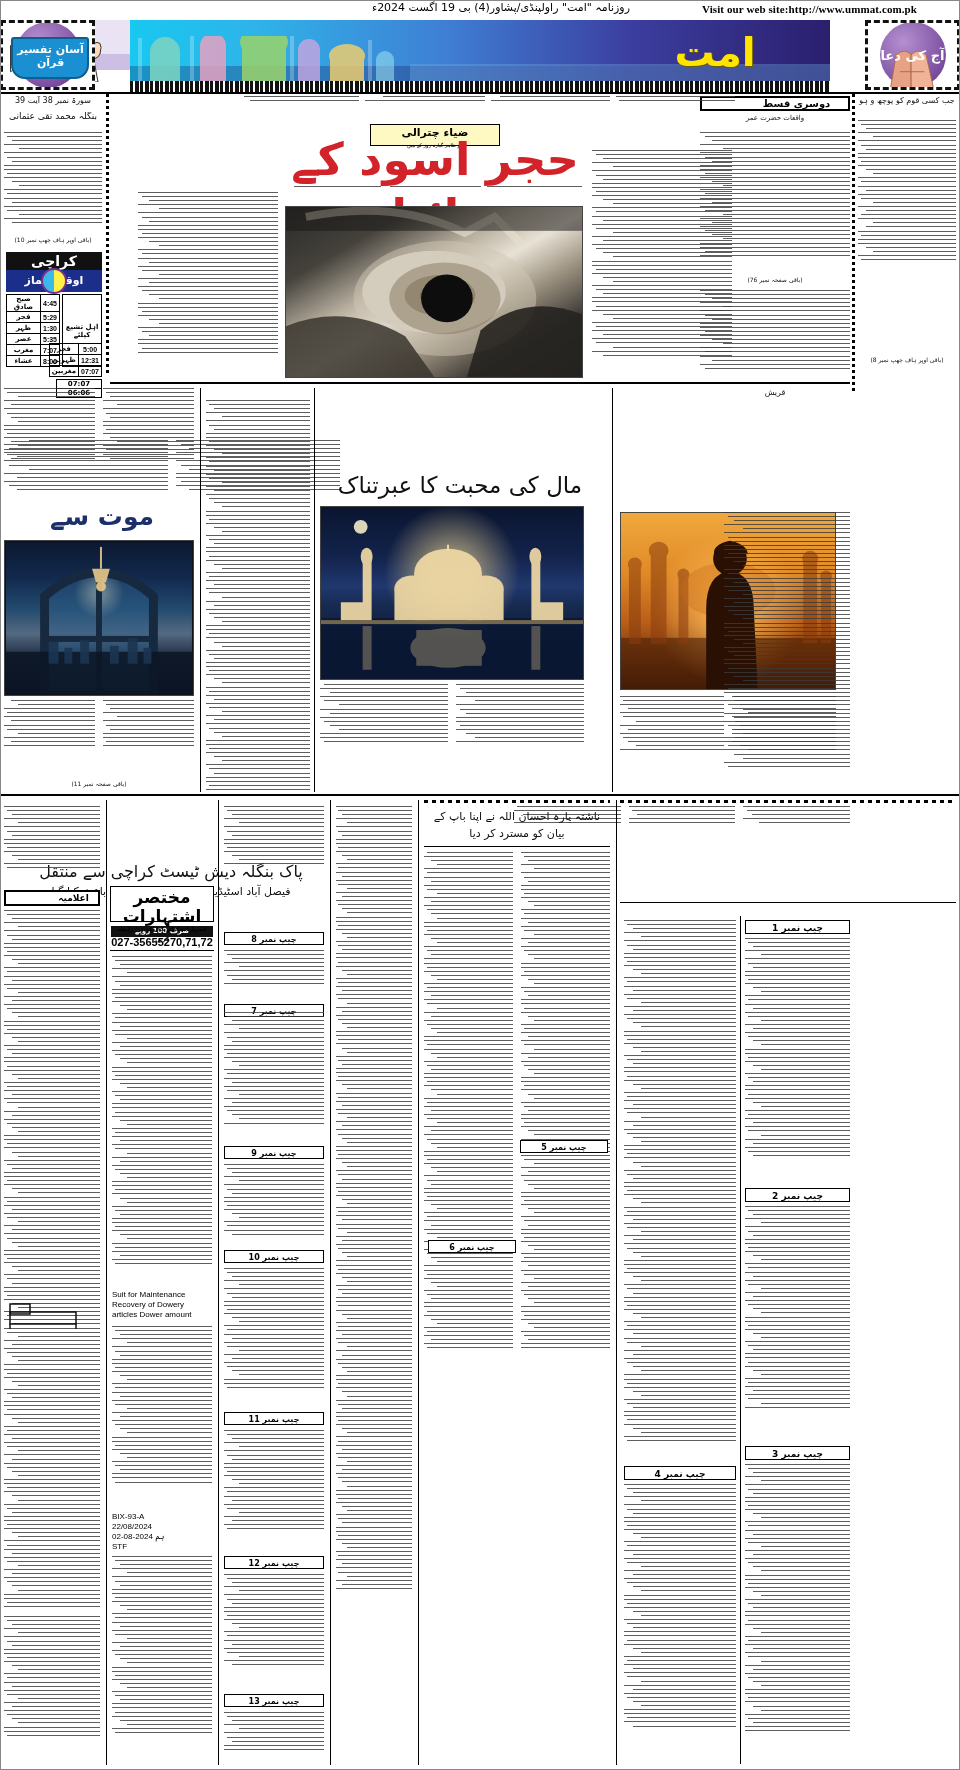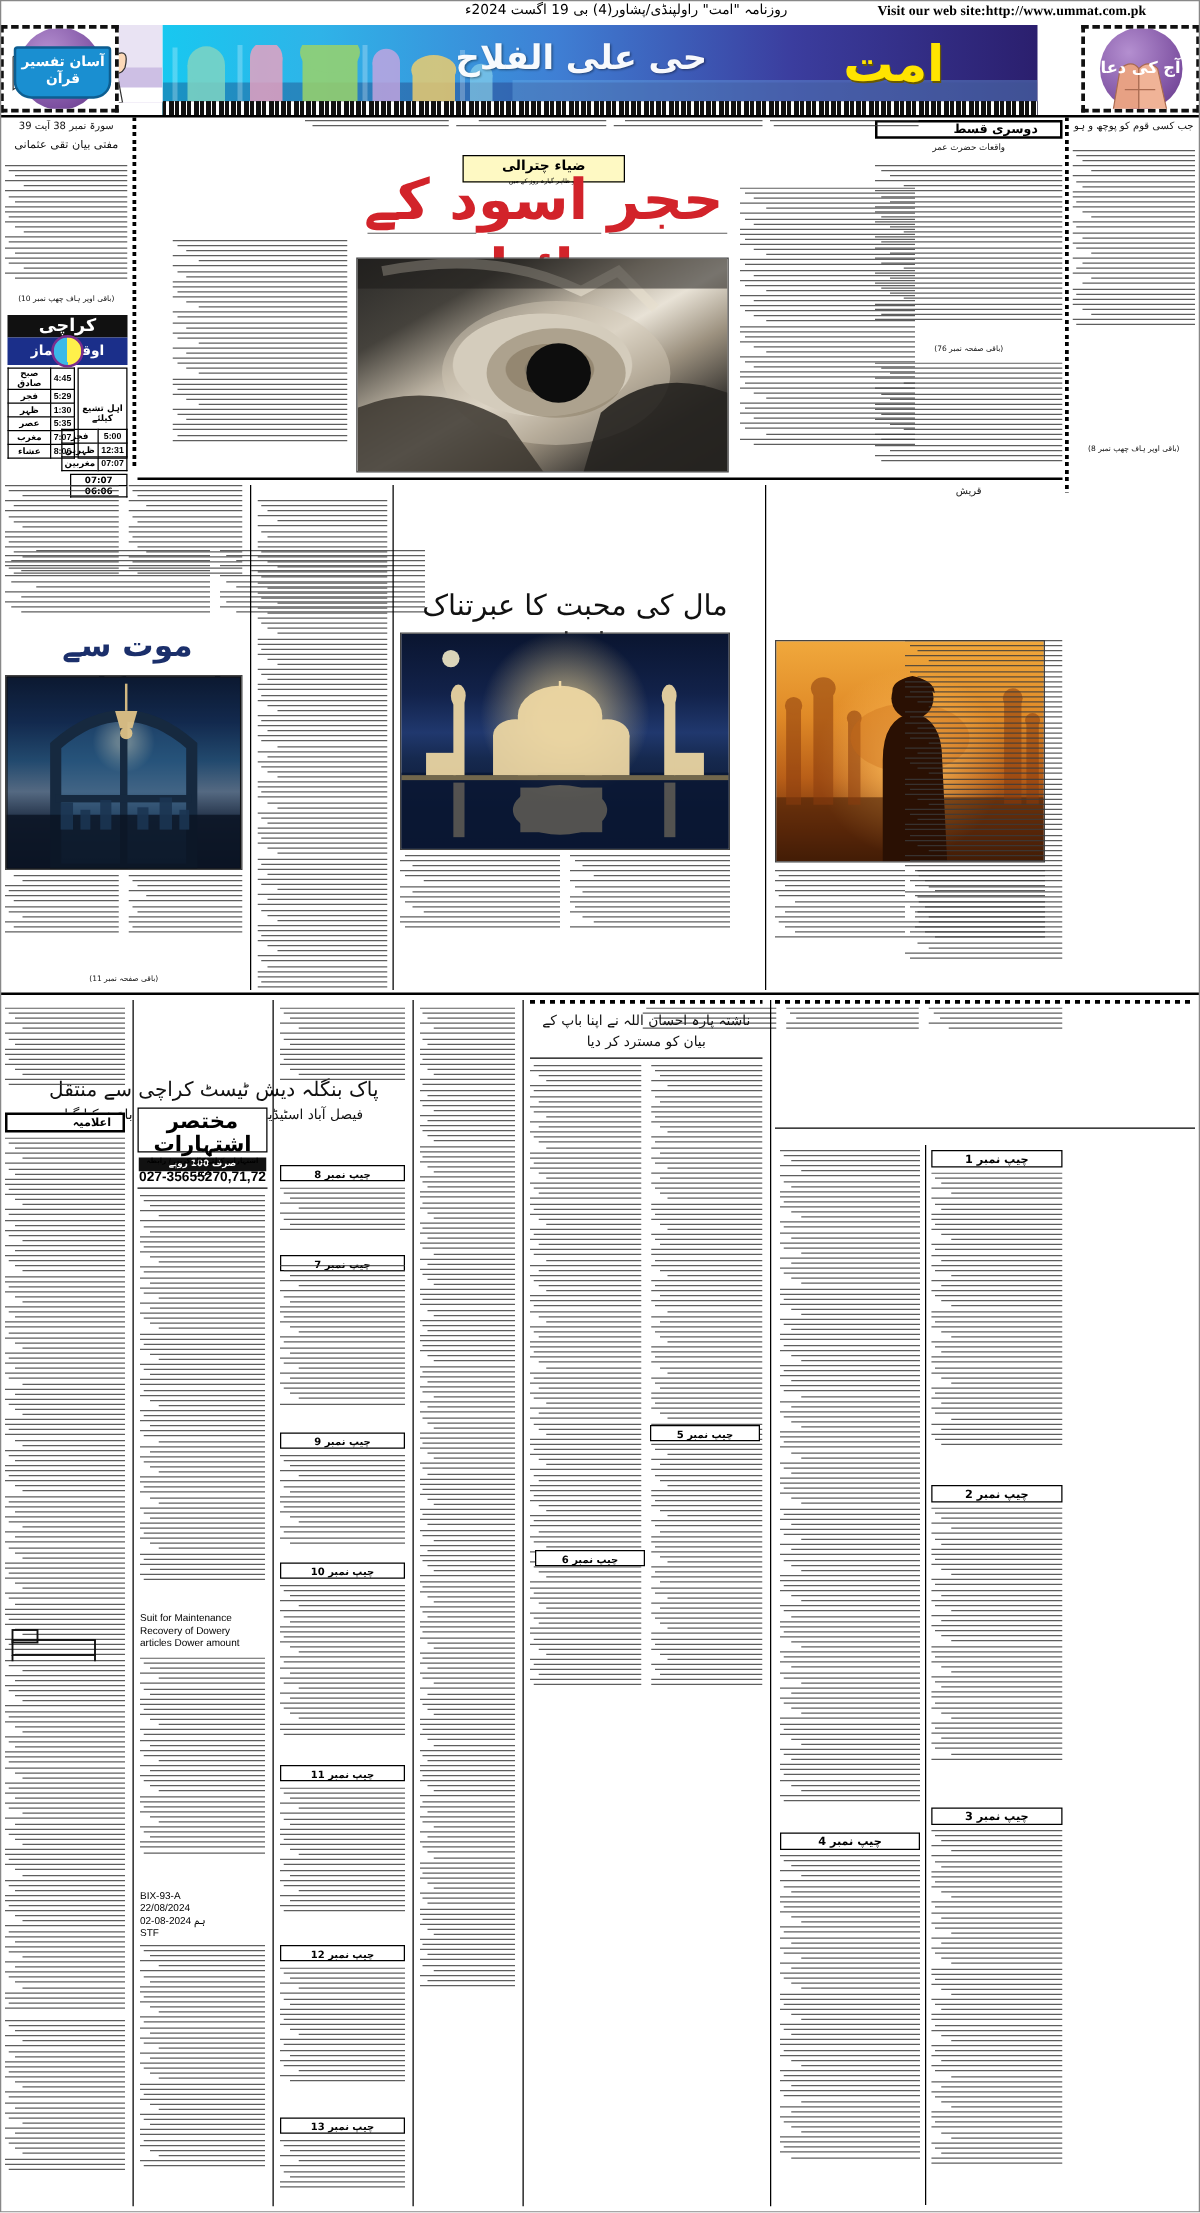--- a/index.html
+++ b/index.html
@@ -235,21 +235,20 @@
         <g fill="#6fb3e8" opacity=".35">
           <rect x="280" y="28" width="420" height="18"></rect>
         </g>
         <g fill="#ffffff" opacity=".25">
           <rect x="8" y="2" width="4" height="44"></rect>
             <rect x="60" y="0" width="4" height="46"></rect>
           <rect x="160" y="0" width="4" height="46"></rect>
             <rect x="238" y="4" width="4" height="42"></rect>
         </g>
       </svg>
-      <div class="mast-hilal">حی علی الفلاح</div>
       <div class="mast-logo">امت</div>
       <div class="strip"></div>
     </div>
     <svg class="mast-man" viewBox="0 0 130 62" preserveAspectRatio="none">
       <rect x="0" y="0" width="130" height="62" fill="#e9e3f3"></rect>
       <rect x="0" y="34" width="130" height="28" fill="#cdbfe4"></rect>
       <rect x="0" y="50" width="130" height="12" fill="#ffffff"></rect>
       <path d="M30 62 L36 30 Q62 12 92 30 L98 62 Z" fill="#ffffff" stroke="#333" stroke-width="1"></path>
       <ellipse cx="66" cy="26" rx="16" ry="18" fill="#fcd9b8" stroke="#333" stroke-width="1"></ellipse>
       <path d="M50 14 Q66 2 84 14 Q86 22 78 22 Q66 14 54 22 Q48 22 50 14Z" fill="#2b5fc4" stroke="#14387f" stroke-width="1"></path>
@@ -282,21 +281,21 @@
 
   <div class="hr-thick" style="left:0;top:92px;width:960px;height:2px;"></div>
 
   <div class="vr-dot" style="left:106px;top:94px;height:280px;"></div>
 
   <div class="col" style="left:4px;top:96px;width:98px;height:16px;">
     <div class="flag-head hl-black" style="position:static;font-size:8px;line-height:10px;">سورۃ نمبر 38 آیت 39</div>
   </div>
 
   <div class="col" style="left:4px;top:112px;width:98px;height:18px;">
-    <div class="hl-black" style="position:static;font-size:9px;line-height:9px;">مفتی بیان تقی عثمانی</div>
+    <div class="hl-black" style="position:static;font-size:9px;line-height:9px;">بنگلہ محمد تقی عثمانی</div>
   </div>
 
   <div class="col" style="left:4px;top:132px;width:98px;height:100px;">
     <div class="lines">
       <div class="ln s1"></div>
         <div class="ln s3"></div>
         <div class="ln s2"></div>
         <div class="ln s1"></div>
       <div class="ln s4"></div>
         <div class="ln s1"></div>

